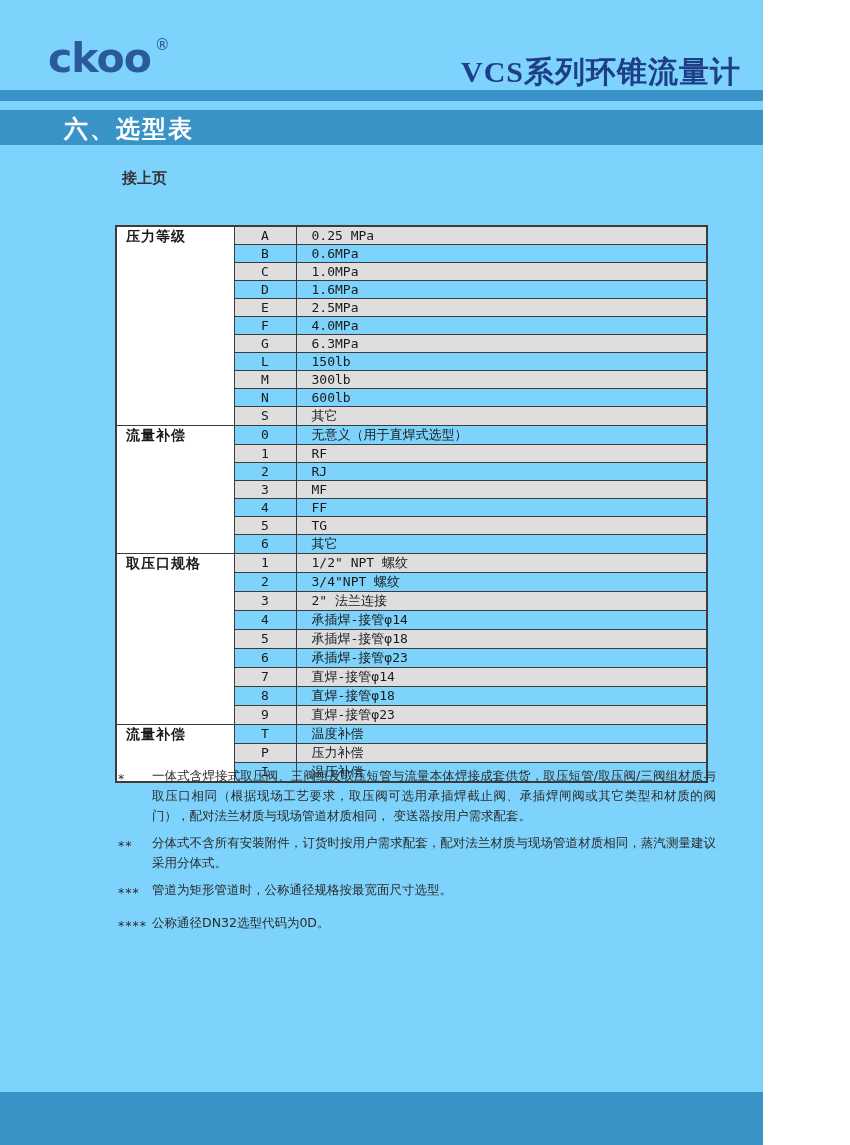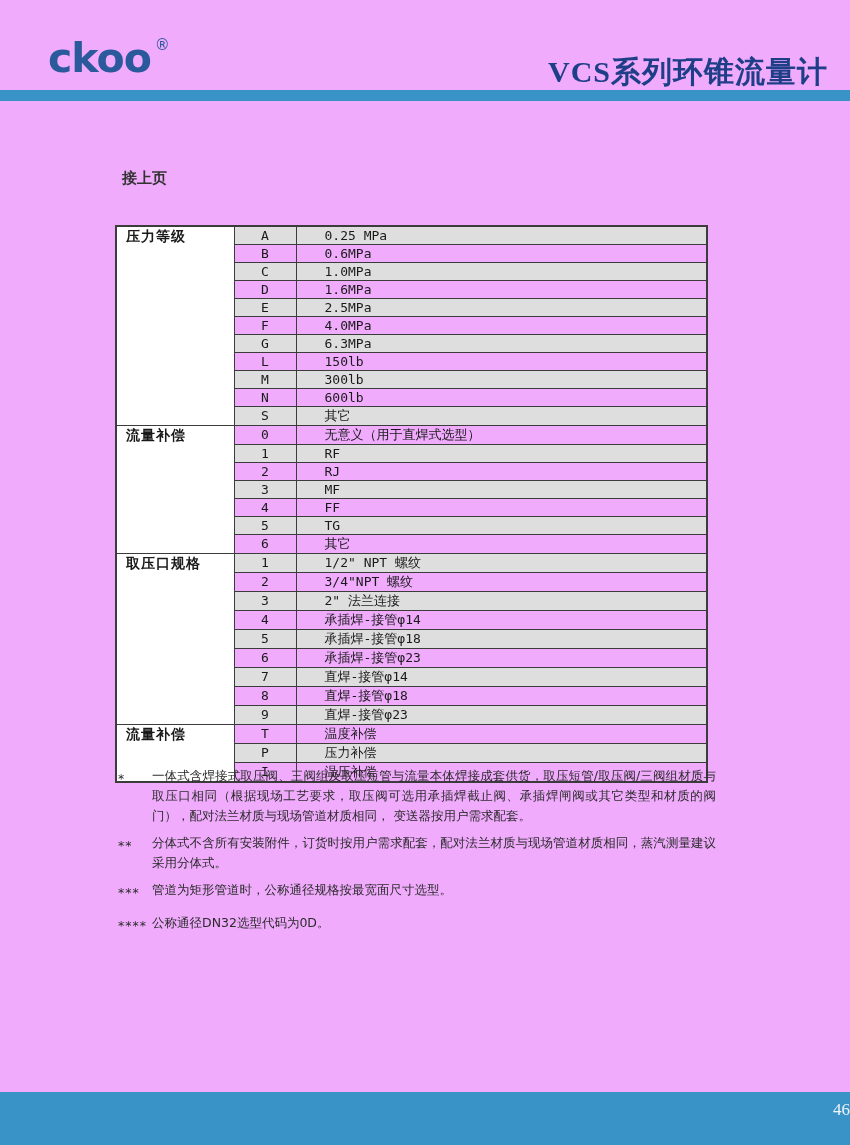--- a/index.html
+++ b/index.html
@@ -7,23 +7,23 @@
     --logo-blue: #2b5a9c;
     --title-navy: #1e3f88;
     --row-shade: #dedede;
     --border-dark: #3c3c3c;
     --text-dark: #1a1a1a;
   }
   * { margin: 0; padding: 0; box-sizing: border-box; }
   html, body { background: #fff; }
   .page {
     position: relative;
-    width: 850px;
+    width: 763px;
     height: 1145px;
-    background: #f0abfc;
+    background: #7dd3fc;
     overflow: hidden;
     font-family: "DejaVu Sans", "Liberation Sans", sans-serif;
     color: var(--text-dark);
   }
 
   
   .logo {
     position: absolute;
     left: 48px;
     top: 38px;
@@ -106,21 +106,21 @@
     font-size: 14px;
     font-weight: bold;
     letter-spacing: 1px;
   }
   .sel-table td.code {
     width: 62px;
     text-align: center;
     font-family: "DejaVu Sans Mono", "DejaVu Sans", monospace;
   }
   .sel-table td.val {
-    padding-left: 28px;
+    padding-left: 15px;
     font-family: "DejaVu Sans Mono", "DejaVu Sans", monospace;
   }
   .sel-table tr.shaded td.code,
   .sel-table tr.shaded td.val { background: var(--row-shade); }
 
   
   .footnotes {
     position: absolute;
     left: 118px; top: 766px;
     width: 598px;
@@ -163,20 +163,23 @@
 </head>
 <body>
 
 <div class="page">
 
   <div class="logo"><span>ckoo</span><span class="reg">®</span></div>
   <div class="doc-title">VCS系列环锥流量计</div>
 
   <div class="thin-bar"></div>
 
+  <div class="section-banner">
+    <div class="banner-text">六、选型表</div>
+  </div>
 
   <div class="continued-note">接上页</div>
 
   <table class="sel-table">
     <tbody id="sel-table-body">
         <tr class="shaded">
           <td class="cat" rowspan="11">压力等级</td>
           <td class="code">A</td>
           <td class="val">0.25 MPa</td>
         </tr>

